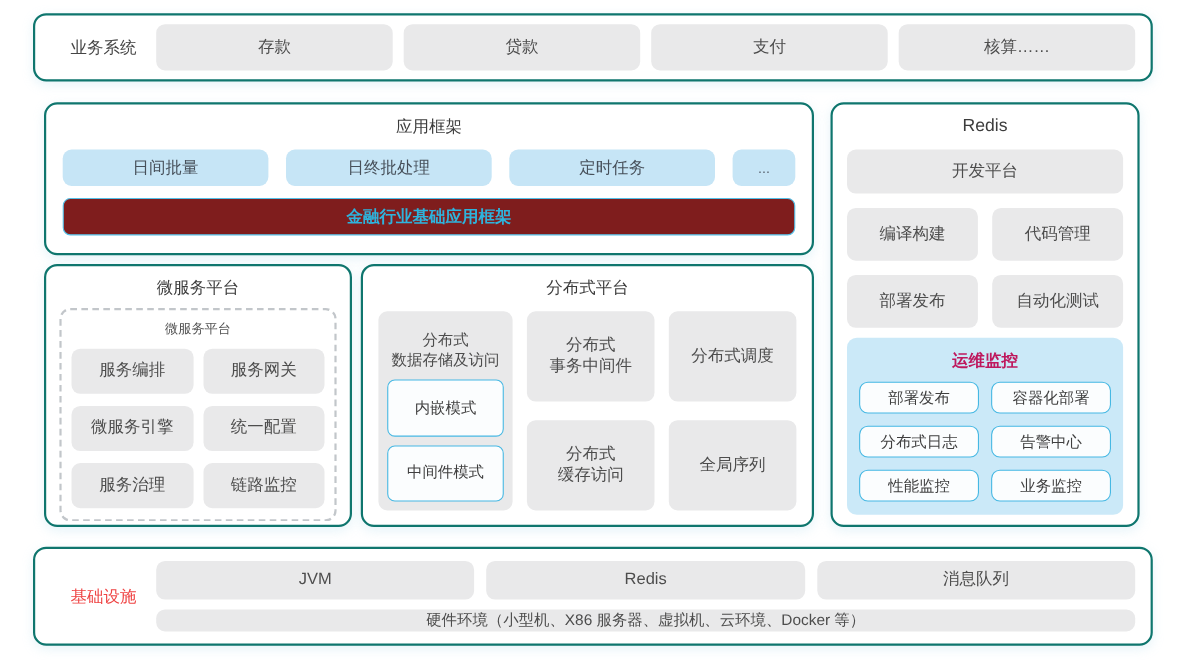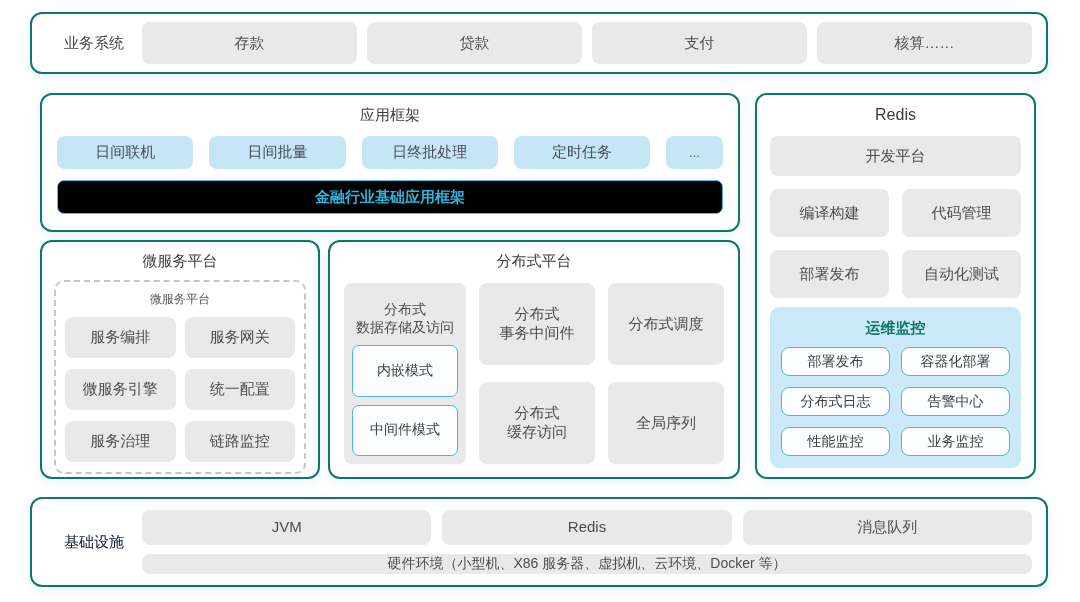--- a/index.html
+++ b/index.html
@@ -34,21 +34,21 @@
   .top-items { flex:1; display:flex; gap:10px; height:42px; }
   .top-items .gray-box { flex:1; }
 
   
   .appfw-panel { left:40px; top:93px; width:700px; height:139px; }
   .appfw-title { margin-top:11px; }
   .appfw-row { margin:11px 15px 0; display:flex; gap:16px; height:33px; }
   .appfw-row .blue-box { flex:1; }
   .appfw-row .blue-box.small { flex:0 0 57px; font-size:13px; color:#5a6470; }
   .appfw-base {
-    margin:11px 15px 0; height:34px; background:#000000;
+    margin:11px 15px 0; height:34px; background:#7f1d1d;
     border:1px solid #54bfe6; border-radius:7px;
     display:flex; align-items:center; justify-content:center;
     font-size:15px; font-weight:bold; color:#2eb3dc;
   }
 
   
   .micro-panel { left:40px; top:240px; width:280px; height:239px; }
   .micro-title { margin-top:10px; }
   .micro-dashed {
     margin:9px 12px 12px; border:2px dashed #c2c6ca; border-radius:10px;
@@ -74,27 +74,27 @@
 
   
   .devops-panel { left:755px; top:93px; width:281px; height:386px; }
   .devops-title { margin-top:11px; font-size:16px; }
   .devops-platform { margin:12px 13px 12px; height:40px; }
   .devops-grid { margin:13px 13px 0; display:grid; grid-template-columns:1fr 1fr; gap:13px; }
   .devops-grid .gray-box { height:48px; }
   .monitor {
     margin:9px 13px 13px; background:#cbe9f8; border-radius:9px; padding:8px 11px 12px;
   }
-  .monitor-title { text-align:center; font-size:15px; font-weight:bold; color:#0f766e; margin:4px 0 9px; }
+  .monitor-title { text-align:center; font-size:15px; font-weight:bold; color:#be185d; margin:4px 0 9px; }
   .monitor-grid { display:grid; grid-template-columns:1fr 1fr; column-gap:11px; row-gap:11px; }
   .monitor-grid .outline-box { height:29px; }
 
   
   .infra-panel { left:30px; top:497px; width:1018px; height:90px; display:flex; align-items:stretch; padding:11px 14px; }
-  .infra-label { flex:0 0 96px; display:flex; align-items:center; justify-content:center; font-size:15px; color:#0f172a; }
+  .infra-label { flex:0 0 96px; display:flex; align-items:center; justify-content:center; font-size:15px; color:#ef4444; }
   .infra-right { flex:1; display:flex; flex-direction:column; gap:9px; }
   .infra-row { display:flex; gap:11px; height:35px; }
   .infra-row .gray-box { flex:1; }
   .infra-hw { flex:1; font-size:14px; }
 </style>
 </head>
 <body>
 
 <div class="stage">
 
@@ -104,21 +104,20 @@
       <div class="gray-box">存款</div>
       <div class="gray-box">贷款</div>
       <div class="gray-box">支付</div>
       <div class="gray-box">核算……</div>
     </div>
   </div>
 
   <div class="panel appfw-panel">
     <div class="title appfw-title">应用框架</div>
     <div class="appfw-row">
-      <div class="blue-box">日间联机</div>
       <div class="blue-box">日间批量</div>
       <div class="blue-box">日终批处理</div>
       <div class="blue-box">定时任务</div>
       <div class="blue-box small">...</div>
     </div>
     <div class="appfw-base">金融行业基础应用框架</div>
   </div>
 
   <div class="panel devops-panel">
     <div class="title devops-title">Redis</div>

